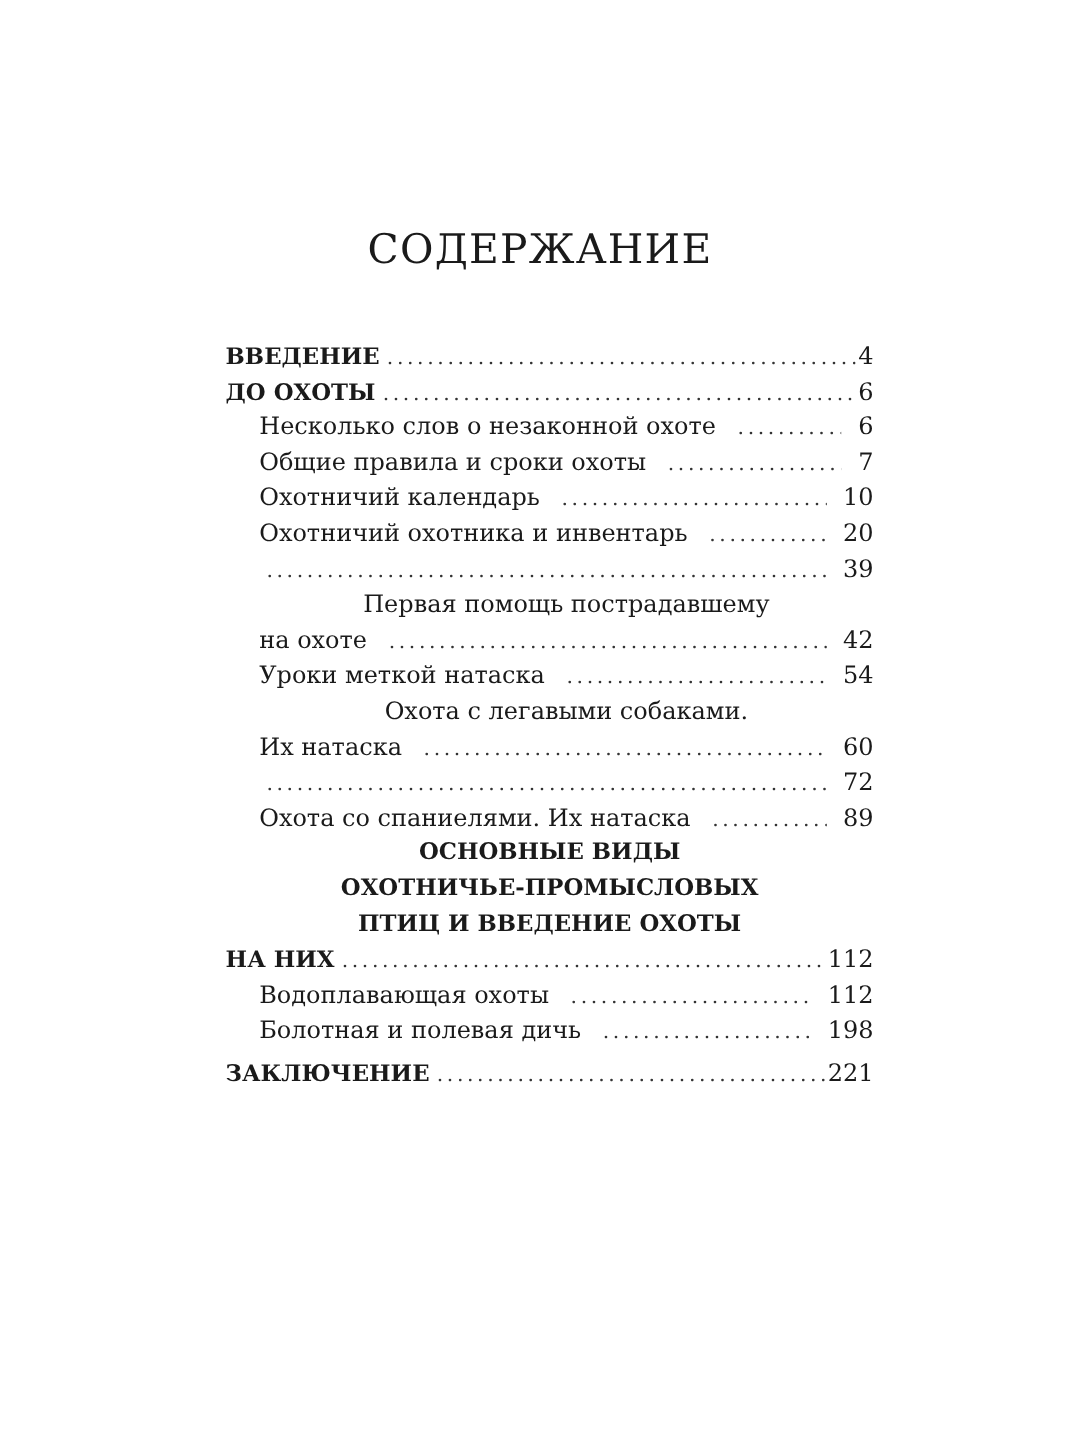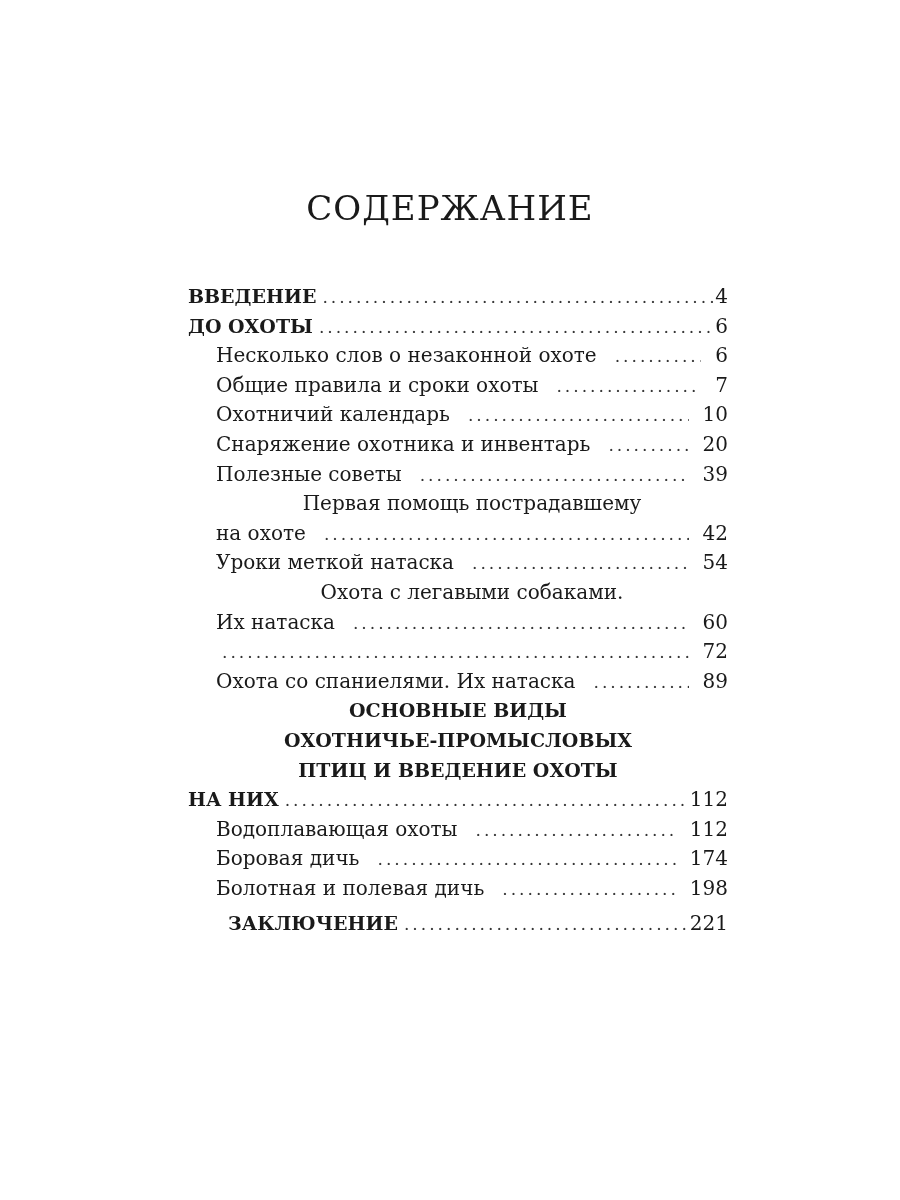--- a/index.html
+++ b/index.html
@@ -17,21 +17,21 @@
       position: absolute; left: 188px; width: 540px; top: 282px;
       font-size: 20px;
     }
     .row {
       display: flex; align-items: baseline; height: 29.6px; line-height: 29.6px;
       white-space: nowrap;
       justify-content: center;
     }
     .row.indent { padding-left: 28px; gap: 12px; }
     .row.bold { font-weight: bold; font-size: 19px; }
-    .row.gap { margin-top: 6px; margin-left: 40px; }
+    .row.gap { margin-top: 6px; }
     .label { flex: 0 0 auto; }
     .dots {
       flex: 1 1 auto; overflow: hidden; margin: 0 2px 0 6px;
       font-weight: normal; font-size: 17px; letter-spacing: 3.2px; color: #333;
     }
     .dots::before {
       content: ". . . . . . . . . . . . . . . . . . . . . . . . . . . . . . . . . . . . . . . . . . . . . . . . . . . . . . . . . . . . . . . . .";
       letter-spacing: -1.2px;
     }
     .page { flex: 0 0 auto; font-weight: normal; font-size: 20px; }
@@ -61,26 +61,25 @@
     <span class="label">Общие правила и сроки охоты</span>
     <span class="dots"></span>
     <span class="page">7</span>
   </div>
   <div class="row indent">
     <span class="label">Охотничий календарь</span>
     <span class="dots"></span>
     <span class="page">10</span>
   </div>
   <div class="row indent">
-    <span class="label">Снаряжение охотника и инвентарь</span>
+    <span class="label">Охотничий охотника и инвентарь</span>
     <span class="dots"></span>
     <span class="page">20</span>
   </div>
   <div class="row indent">
-    <span class="label">Полезные советы</span>
     <span class="dots"></span>
     <span class="page">39</span>
   </div>
   <div class="row indent">
     <span class="label">Первая помощь пострадавшему</span>
   </div>
   <div class="row indent">
     <span class="label">на охоте</span>
     <span class="dots"></span>
     <span class="page">42</span>
@@ -120,25 +119,20 @@
     <span class="label">НА НИХ</span>
     <span class="dots"></span>
     <span class="page">112</span>
   </div>
   <div class="row indent">
     <span class="label">Водоплавающая охоты</span>
     <span class="dots"></span>
     <span class="page">112</span>
   </div>
   <div class="row indent">
-    <span class="label">Боровая дичь</span>
-    <span class="dots"></span>
-    <span class="page">174</span>
-  </div>
-  <div class="row indent">
     <span class="label">Болотная и полевая дичь</span>
     <span class="dots"></span>
     <span class="page">198</span>
   </div>
   <div class="row bold gap">
     <span class="label">ЗАКЛЮЧЕНИЕ</span>
     <span class="dots"></span>
     <span class="page">221</span>
   </div>
 </div>

